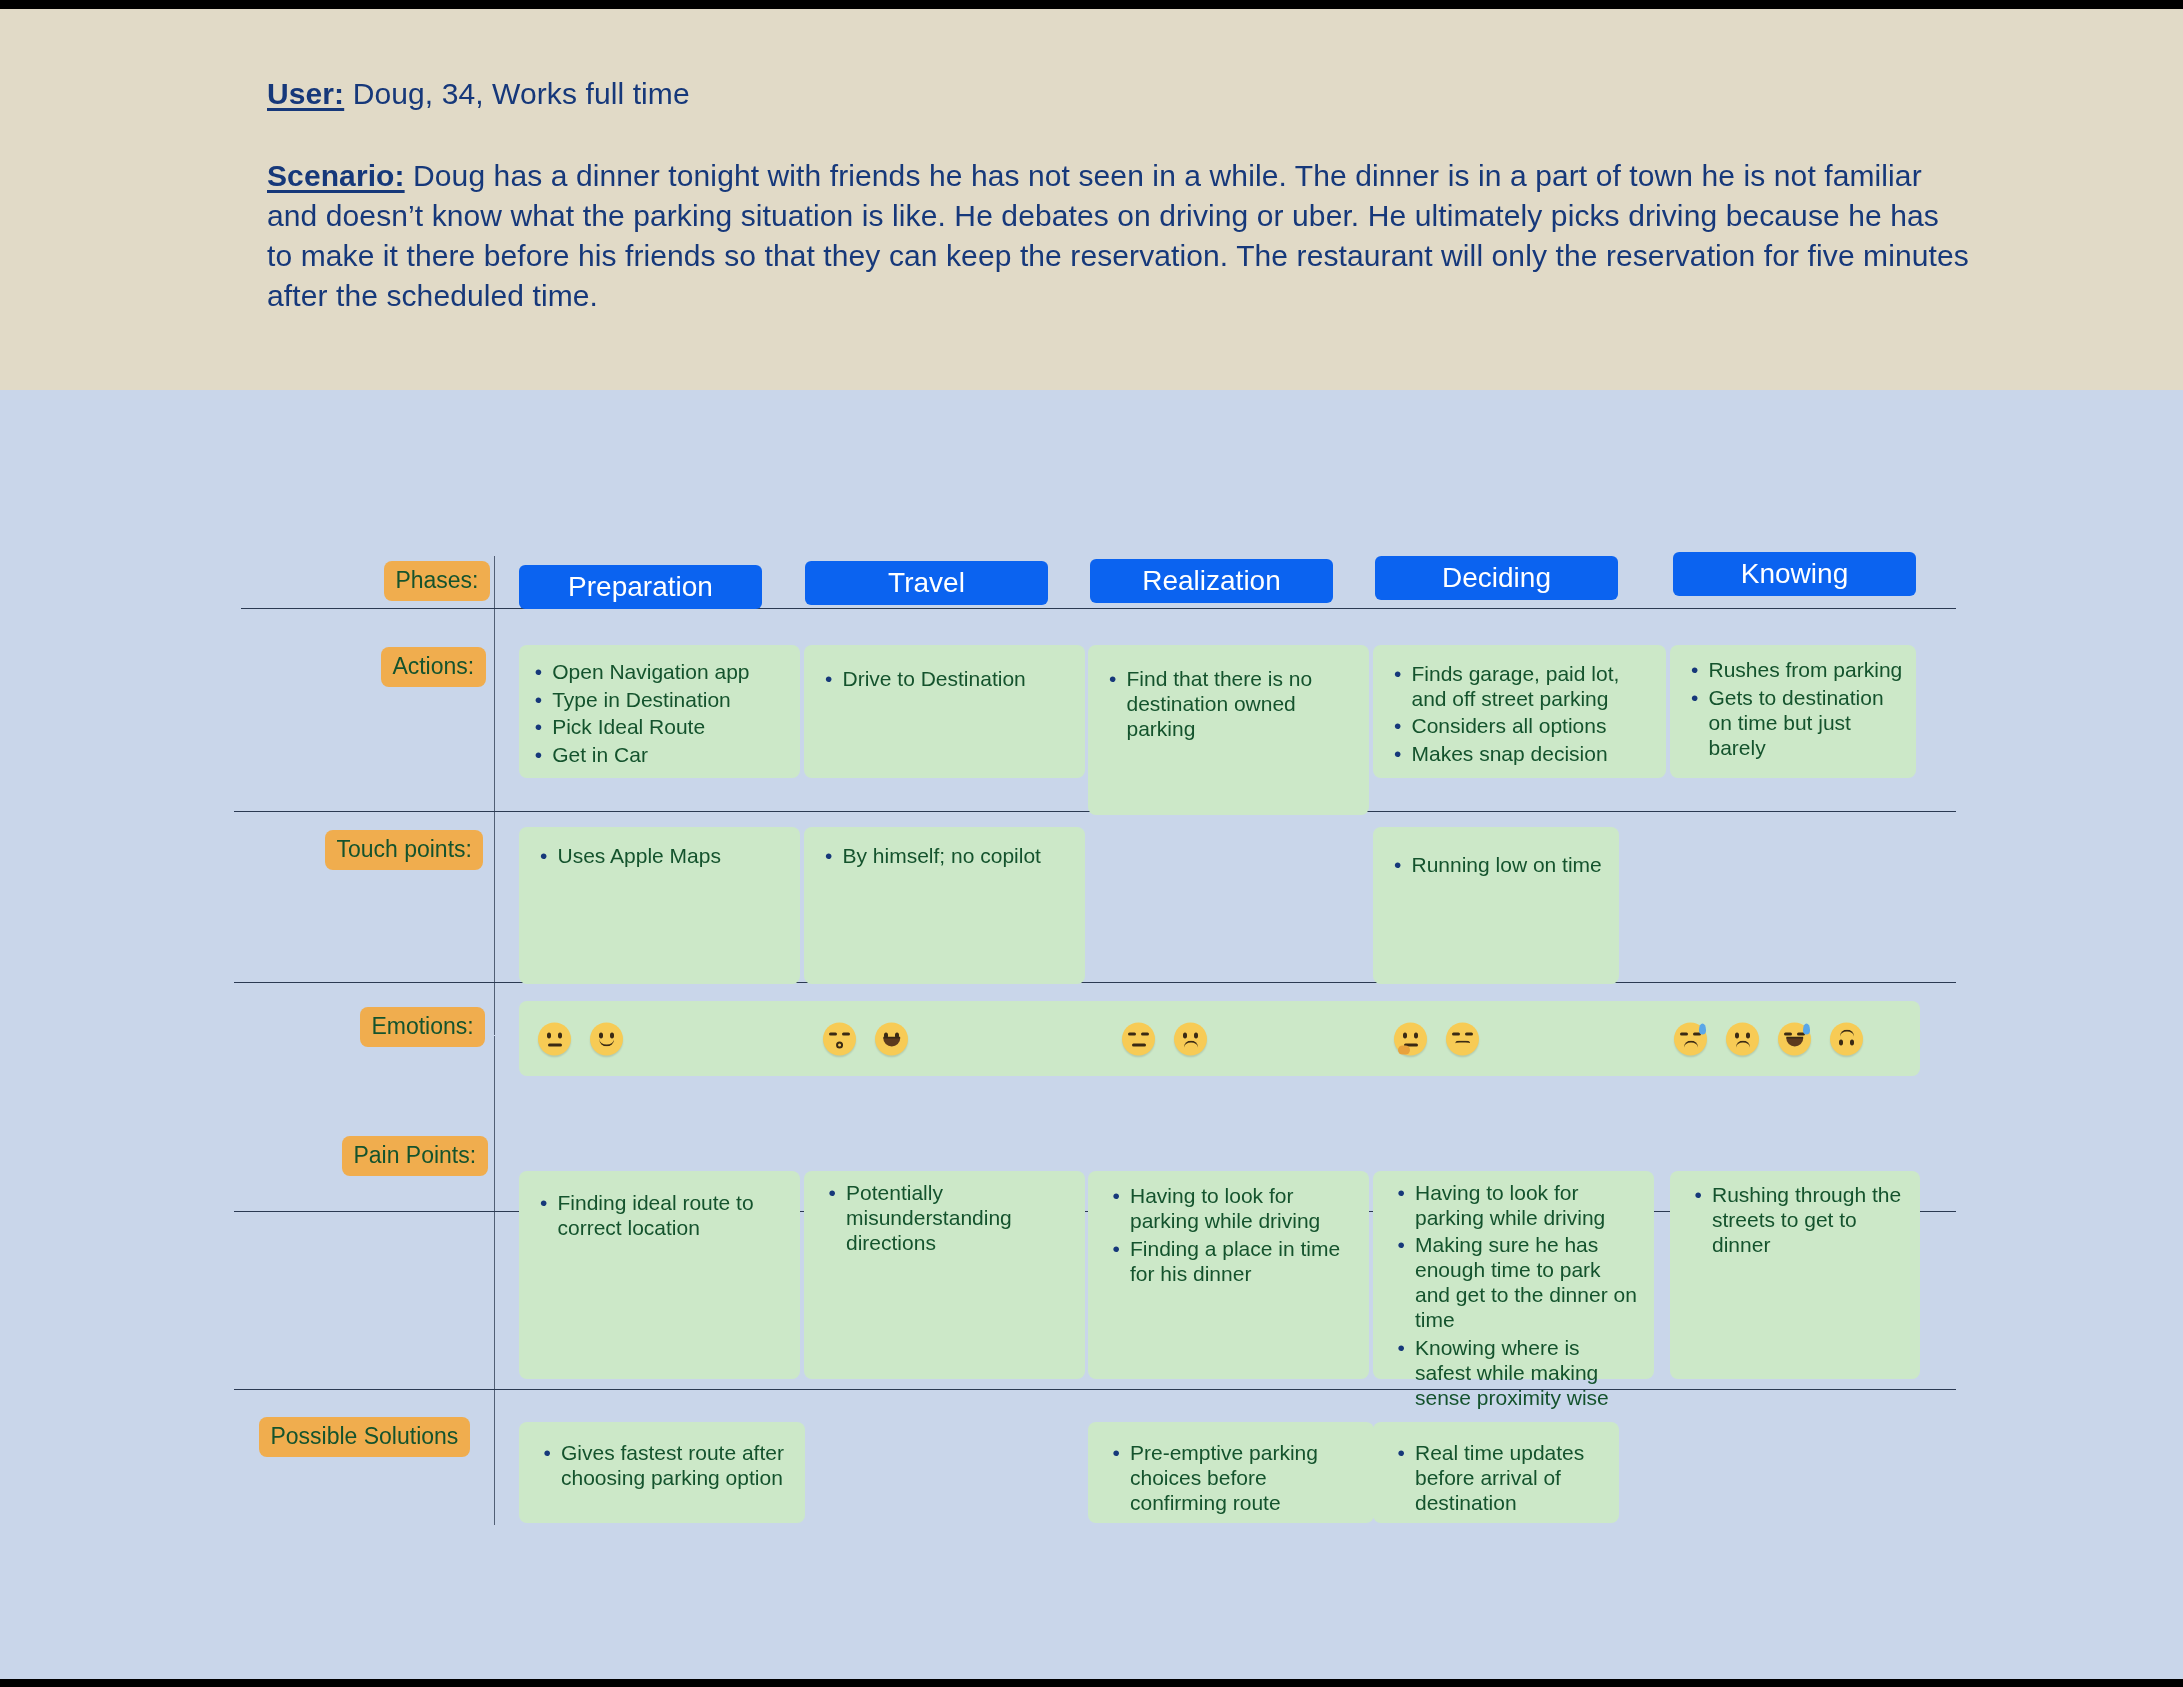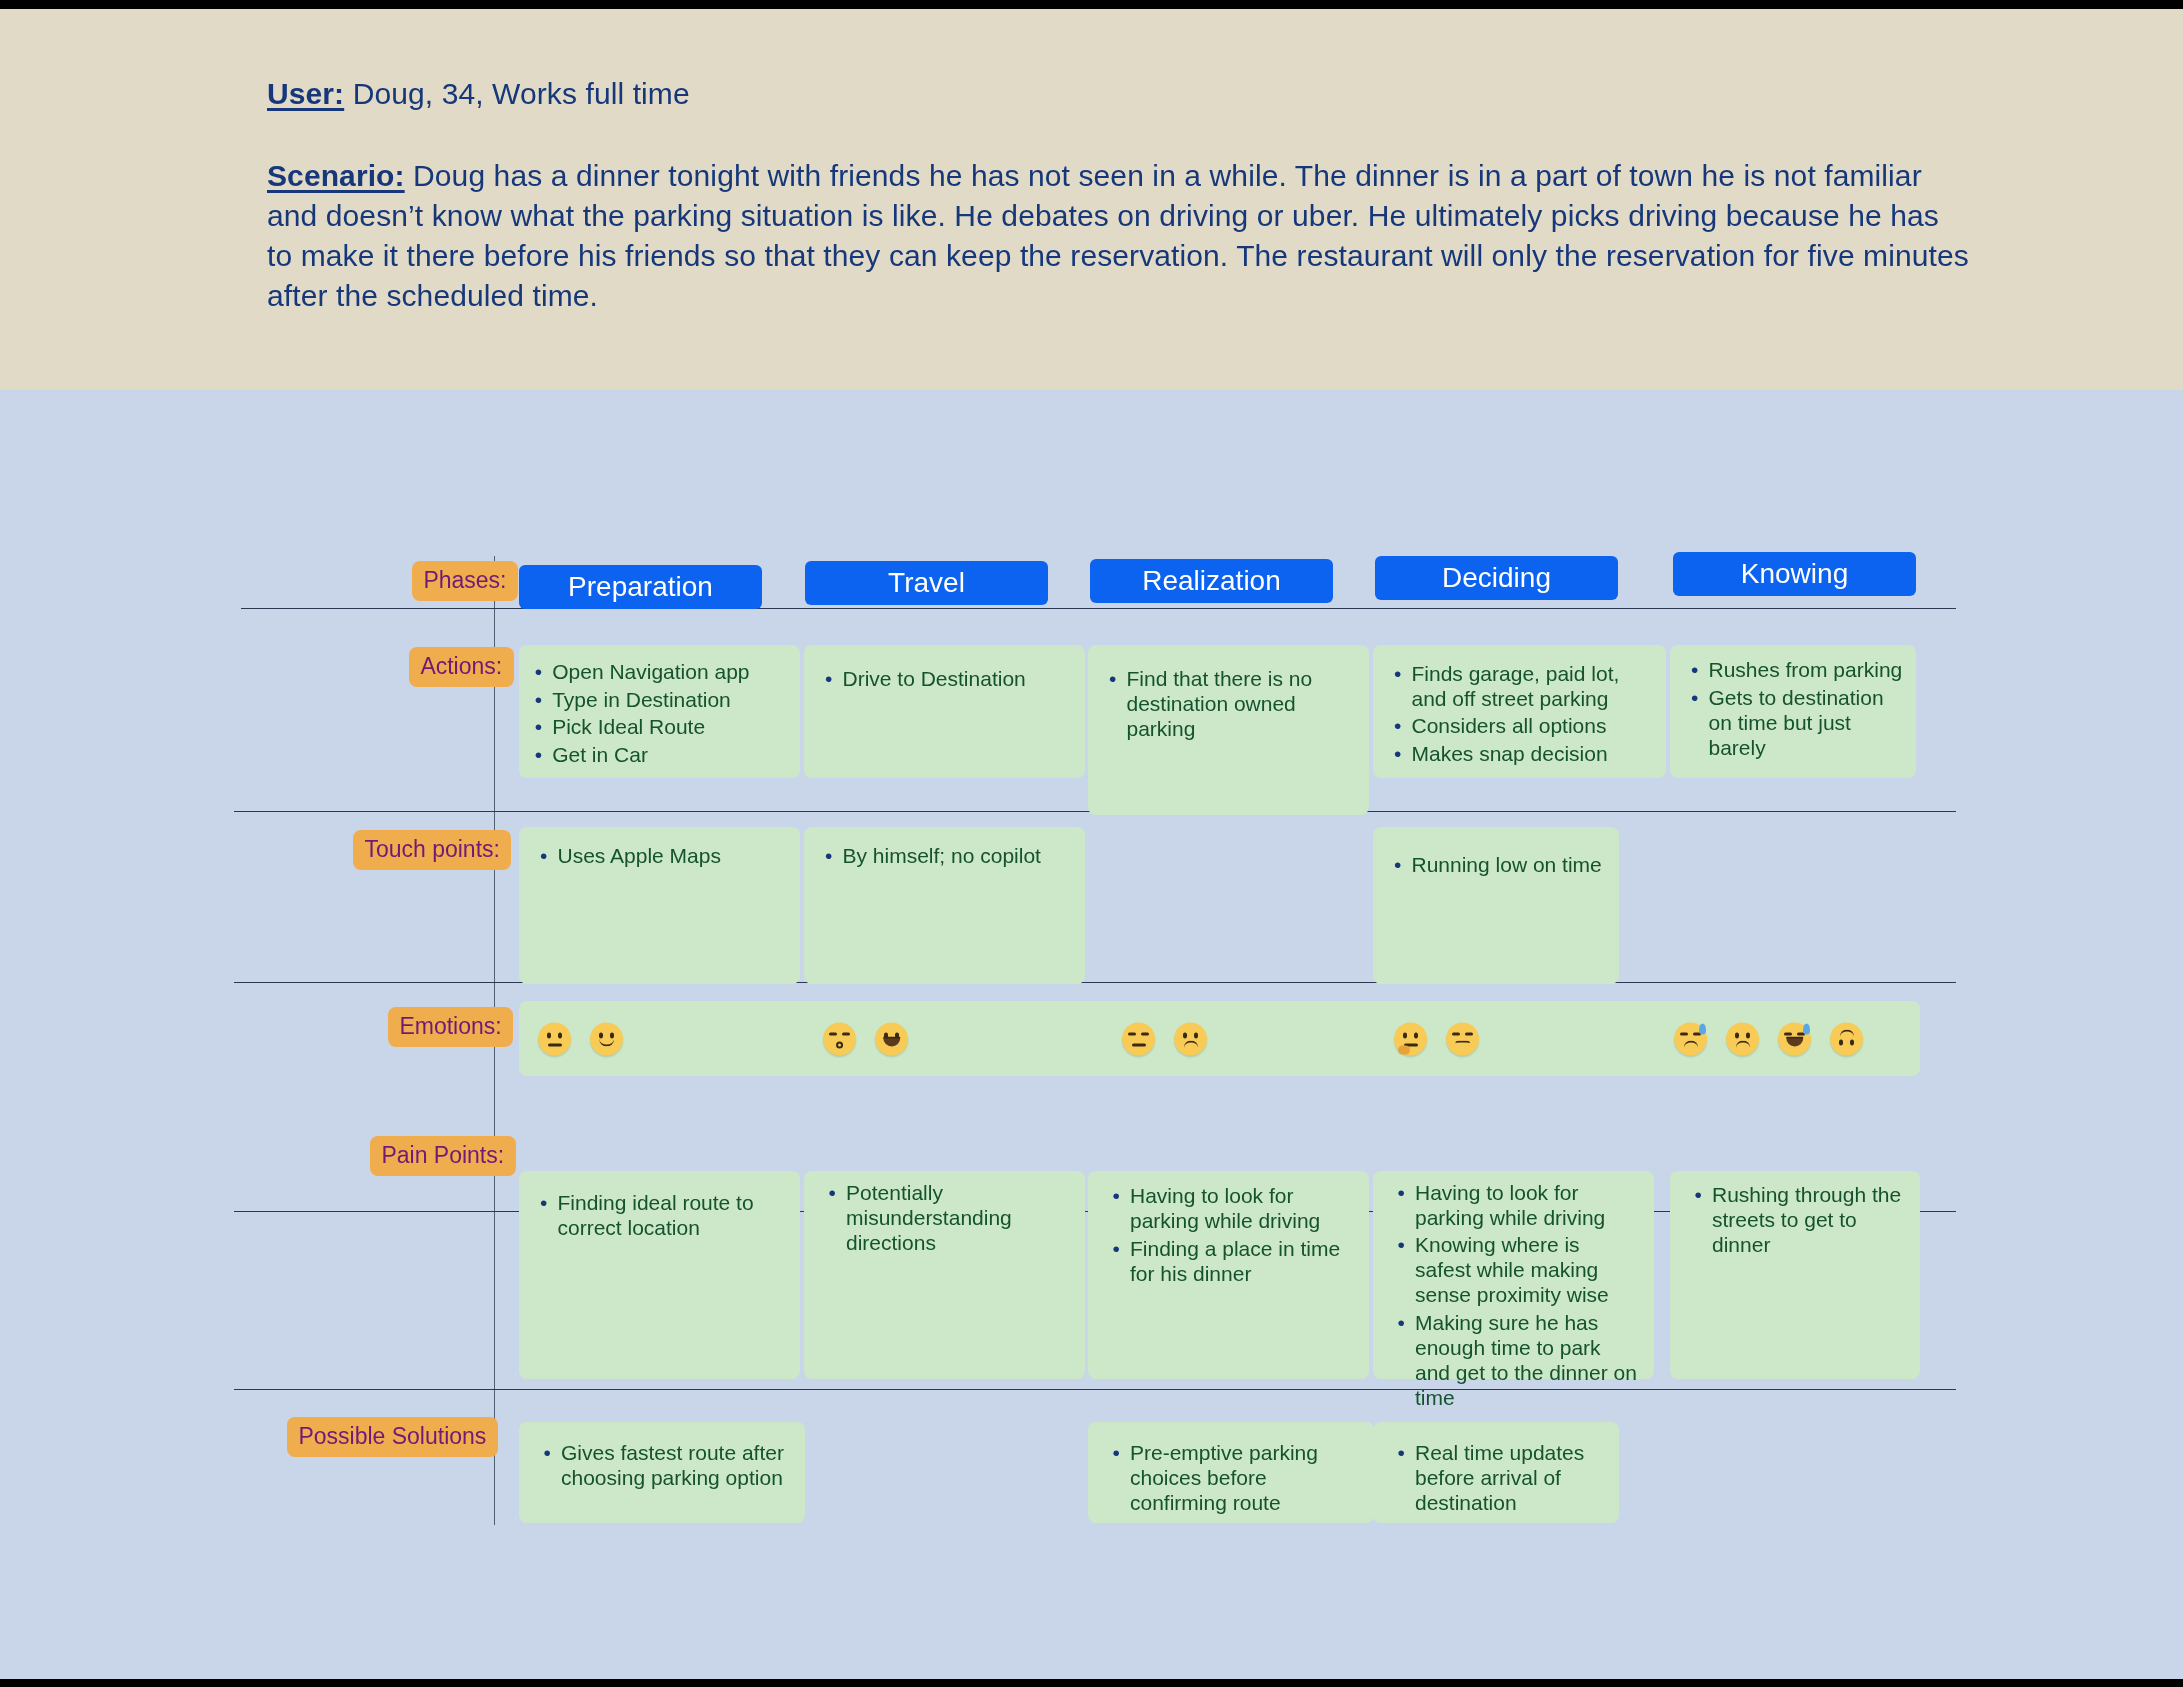--- a/index.html
+++ b/index.html
@@ -70,28 +70,27 @@
   .vrule {
     position: absolute;
     width: 0;
     border-left: 1.7px solid #515f75;
   }
 
   
   .row-label {
     position: absolute;
     background: #f0ad4e;
-    color: #701a75;
+    color: #14532d;
     font-size: 23px;
     line-height: 23px;
     padding: 7.9px 11.4px 9.6px 11.4px;
     border-radius: 7.9px;
     white-space: nowrap;
     text-align: left;
-    margin-left: 28px;
   }
 
   
   .phase-pill {
     position: absolute;
     background: #0b63f0;
     color: #ffffff;
     font-size: 28px;
     line-height: 23px;
     text-align: center;
@@ -421,22 +420,22 @@
     <div class="card" style="left:1088px; top:781px; width:281px; height:208px; padding:12.2px 14px 12.2px 21px;">
       <ul>
         <li>Having to look for parking while driving</li>
         <li>Finding a place in time for his dinner</li>
       </ul>
     </div>
 
     <div class="card" style="left:1373px; top:781px; width:281px; height:208px; padding:8.7px 14px 12.2px 21px;">
       <ul>
         <li>Having to look for parking while driving</li>
+        <li>Making sure he has enough time to park and get to the dinner on time</li>
         <li>Knowing where is safest while making sense proximity wise</li>
-        <li>Making sure he has enough time to park and get to the dinner on time</li>
       </ul>
     </div>
 
     <div class="card" style="left:1670px; top:781px; width:250px; height:208px; padding:10.5px 14px 12.2px 21px;">
       <ul>
         <li>Rushing through the streets to get to dinner</li>
       </ul>
     </div>
 
     <div class="card" style="left:519px; top:1032px; width:286px; height:101px; padding:17.5px 14px 12.2px 21px;">

